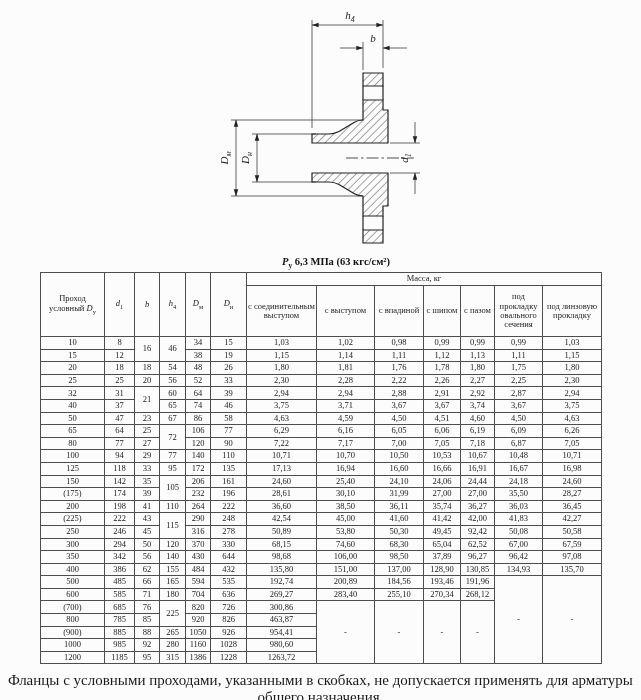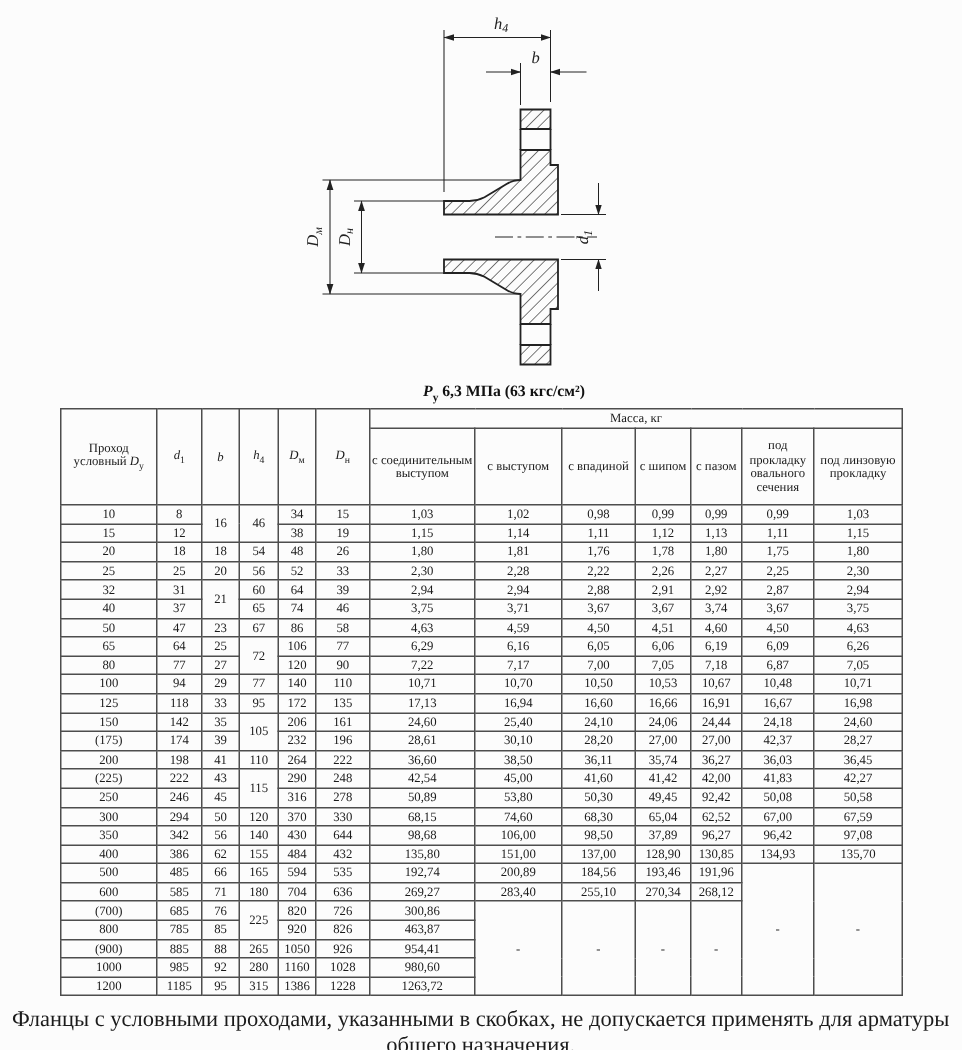--- a/index.html
+++ b/index.html
@@ -7,21 +7,21 @@
     width:641px; height:700px;
     background:#fcfcfc;
     font-family:"Liberation Serif", serif;
     color:#1c1c1c;
     position:relative;
     overflow:hidden;
   }
   .page { position:absolute; inset:0; }
 
   
-  .drawing-wrap { position:absolute; left:0; top:0; width:539px; height:250px; }
+  .drawing-wrap { position:absolute; left:16px; top:0; width:539px; height:250px; }
   svg text { font-family:"Liberation Serif", serif; font-style:italic; fill:#222; }
   .caption {
     position:absolute; top:256px; left:36px; width:600px;
     text-align:center; font-size:10.5px; font-weight:bold; color:#111;
   }
   .caption i { font-style:italic; }
   .caption sub { font-size:7.5px; }
 
   
   table.flange {
@@ -335,24 +335,24 @@
           <td>24,60</td>
         </tr>
         <tr>
           <td>(175)</td>
           <td>174</td>
           <td>39</td>
           <td>232</td>
           <td>196</td>
           <td>28,61</td>
           <td>30,10</td>
-          <td>28,20</td>
+          <td>31,99</td>
           <td>27,00</td>
           <td>27,00</td>
-          <td>42,37</td>
+          <td>35,50</td>
           <td>28,27</td>
         </tr>
         <tr>
           <td>200</td>
           <td>198</td>
           <td>41</td>
           <td>110</td>
           <td>264</td>
           <td>222</td>
           <td>36,60</td>

